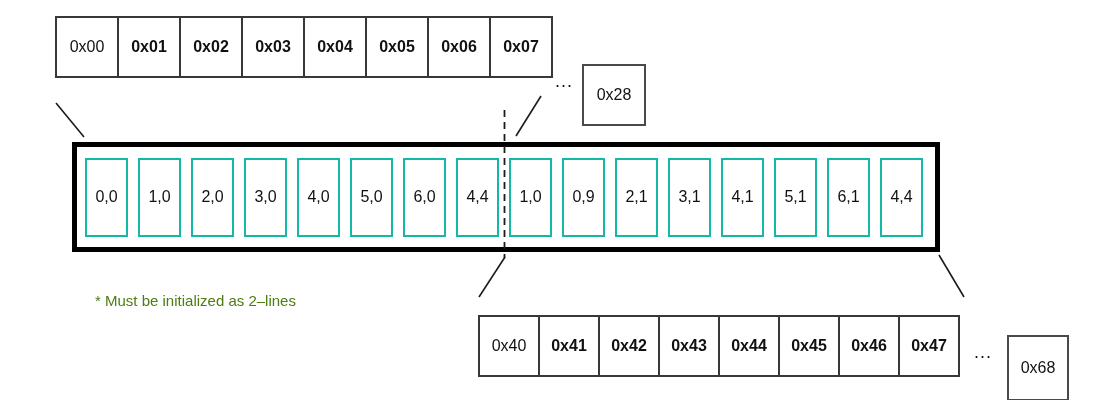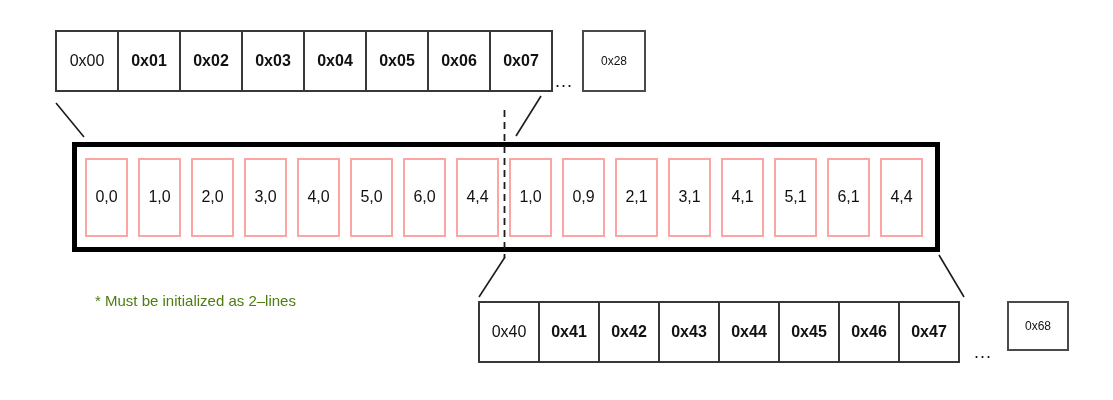--- a/index.html
+++ b/index.html
@@ -23,22 +23,22 @@
     height: 400px;
     pointer-events: none;
     z-index: 5;
   }
   
   .addr-row {
     position: absolute;
     display: flex;
     z-index: 2;
   }
-  .addr-row.top    { left: 55px;  top: 30px;  }
-  .addr-row.bottom { left: 478px; top: 301px; }
+  .addr-row.top    { left: 55px;  top: 16px;  }
+  .addr-row.bottom { left: 478px; top: 315px; }
   .addr-cell {
     box-sizing: border-box;
     width: 64px;
     height: 62px;
     border: 2px solid #383838;
     background: #ffffff;
     display: flex;
     align-items: center;
     justify-content: center;
     font-size: 16px;
@@ -48,26 +48,27 @@
   .addr-row.bottom .addr-cell { width: 62px; }
   .addr-row .addr-cell + .addr-cell { margin-left: -2px; font-weight: bold; }
   .tail-cell {
     position: absolute;
     box-sizing: border-box;
     border: 2px solid #4a4a4a;
     background: #ffffff;
     display: flex;
     align-items: center;
     justify-content: center;
-    font-size: 12px;
+    font-size: 16px;
     color: #111111;
     z-index: 2;
+    margin-top: 34px;
   }
   .tail-cell.top    { left: 582px;  top: 30px;  width: 64px; height: 62px; }
-  .tail-cell.bottom { left: 1007px; top: 301px; width: 62px; height: 50px; }
+  .tail-cell.bottom { left: 1007px; top: 301px; width: 62px; height: 66px; }
   .ellipsis {
     position: absolute;
     display: flex;
     align-items: flex-end;
     justify-content: center;
     font-size: 18px;
     letter-spacing: 1px;
     color: #111111;
     z-index: 2;
   }
@@ -85,21 +86,21 @@
     background: #ffffff;
     display: flex;
     align-items: center;
     padding-left: 8px;
     z-index: 1;
   }
   .buffer-cell {
     box-sizing: border-box;
     width: 43px;
     height: 79px;
-    border: 2px solid #fca5a5;
+    border: 2px solid #14b8a6;
     background: #ffffff;
     display: flex;
     align-items: center;
     justify-content: center;
     font-size: 16px;
     color: #111111;
     margin-right: 10px;
     flex: none;
   }
   

